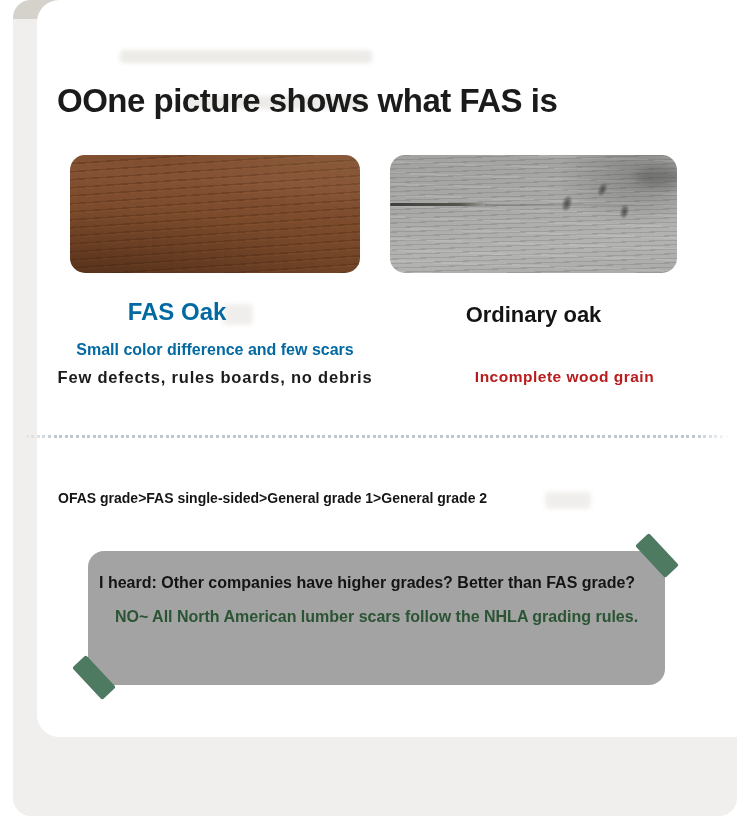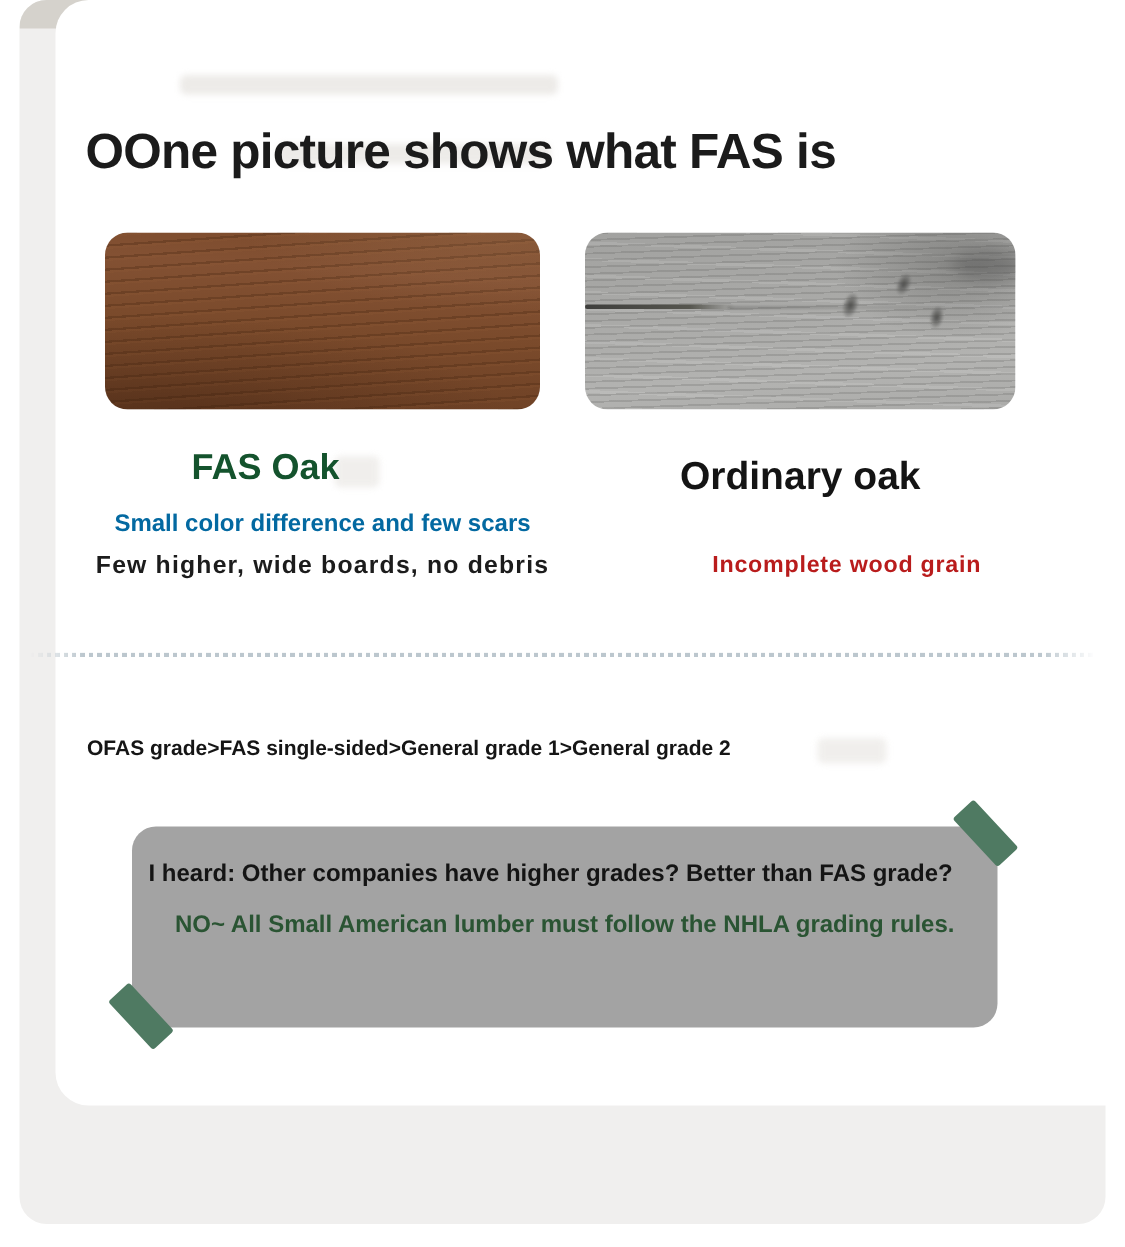--- a/index.html
+++ b/index.html
@@ -61,25 +61,25 @@
   .knot{position:absolute;border-radius:50%;filter:blur(0.6px);
     background:radial-gradient(ellipse at center, #4d4d4b 0%, rgba(92,92,90,0.55) 45%, rgba(92,92,90,0) 75%);}
   .k1{left:172px;top:40px;width:10px;height:17px;transform:rotate(18deg);}
   .k2{left:208px;top:27px;width:9px;height:15px;transform:rotate(24deg);}
   .k3{left:230px;top:49px;width:9px;height:15px;transform:rotate(12deg);}
   .smudge{position:absolute;left:246px;top:12px;width:48px;height:20px;filter:blur(5px);
     background:rgba(72,72,70,0.38);border-radius:50%;}
 
   
   .lbl{position:absolute;text-align:center;font-weight:700;white-space:nowrap;}
-  .fas-name{left:33px;top:298px;width:290px;font-size:24px;color:#14532d;}
+  .fas-name{left:33px;top:298px;width:290px;font-size:24px;color:#0369a1;}
   .fas-name > span{position:relative;left:-38px;}
   .fas-sub1{left:13px;top:341px;width:330px;font-size:16px;color:#0369a1;}
   .fas-sub2{left:13px;top:368px;width:330px;font-size:16.5px;letter-spacing:0.8px;color:#1c1c1c;}
-  .ord-name{left:353px;top:302px;width:287px;font-size:26px;color:#141414;}
+  .ord-name{left:353px;top:302px;width:287px;font-size:22px;color:#141414;}
   .ord-sub1{left:353px;top:345px;width:287px;font-size:13.5px;letter-spacing:0.8px;color:#1c1c1c;}
   .ord-sub1 > span{position:relative;left:27px;}
   .ord-sub2{left:353px;top:368px;width:287px;font-size:15.5px;letter-spacing:0.5px;color:#b91c1c;}
   .ord-sub2 > span{position:relative;left:31px;}
 
   
   .divider{
     position:absolute;left:20px;top:435px;width:710px;height:3px;z-index:4;
     background:repeating-linear-gradient(90deg,#bcc7ce 0px,#bcc7ce 3px,rgba(0,0,0,0) 3px,rgba(0,0,0,0) 5.6px);
     -webkit-mask-image:linear-gradient(90deg,rgba(0,0,0,0),#000 5%,#000 95%,rgba(0,0,0,0));
@@ -131,32 +131,32 @@
     <div class="knot k1"></div>
     <div class="knot k2"></div>
     <div class="knot k3"></div>
     <div class="smudge"></div>
   </div>
 
   <div class="lbl fas-name">
     <span>FAS Oak</span>
   </div>
   <div class="lbl fas-sub1">Small color difference and few scars</div>
-  <div class="lbl fas-sub2">Few higher, wide boards, no debris</div>
+  <div class="lbl fas-sub2">Few defects, rules boards, no debris</div>
 
   <div class="lbl ord-name">Ordinary oak</div>
   <div class="lbl ord-sub2">
     <span>Incomplete wood grain</span>
   </div>
 
   <div class="grade-line">OFAS grade&gt;FAS single-sided&gt;General grade 1&gt;General grade 2</div>
 
   <div class="callout">
     <div class="line q-line">I heard: Other companies have higher grades? Better than FAS grade?</div>
-    <div class="line a-line1">NO~ All Small American lumber must follow the NHLA grading rules.</div>
+    <div class="line a-line1">NO~ All North American lumber scars follow the NHLA grading rules.</div>
   </div>
 
 </div>
 
 <div class="divider"></div>
 
 <div class="tape tape-tr"></div>
 <div class="tape tape-bl"></div>
 
 </body></html>

